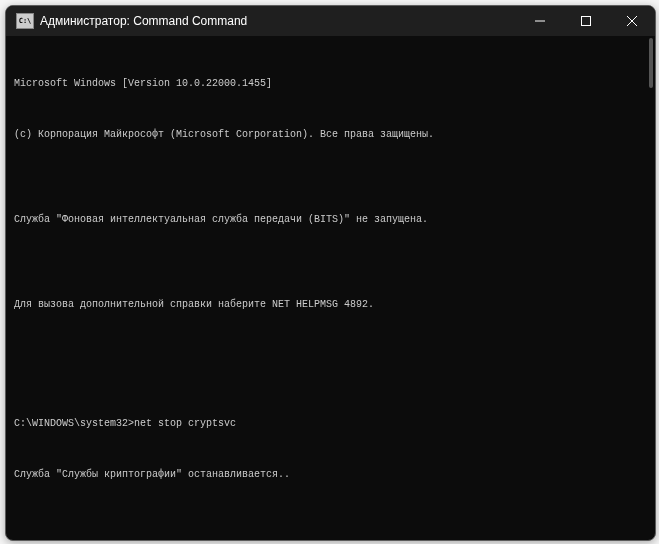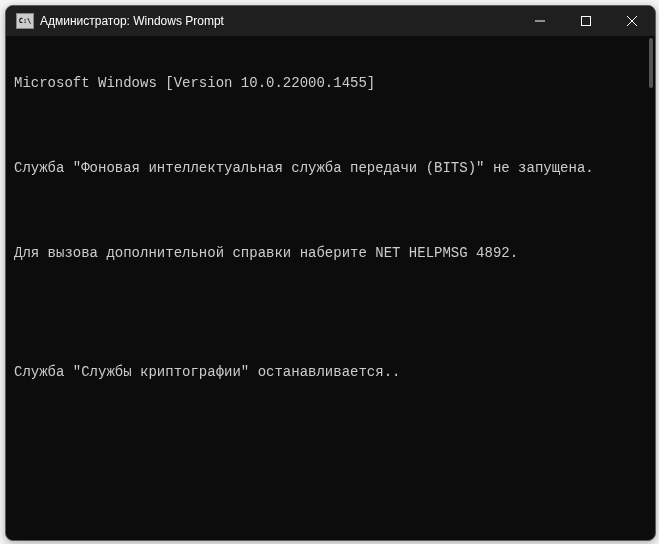--- a/index.html
+++ b/index.html
@@ -59,21 +59,21 @@
       color: #ffffff;
       cursor: pointer;
     }
     .titlebar-btn svg {
       width: 10px;
       height: 10px;
     }
     .terminal {
       padding: 4px 8px;
       font-family: Consolas, 'Courier New', monospace;
-      font-size: 14px;
+      font-size: 10px;
       line-height: 17px;
       color: #cccccc;
       white-space: pre-wrap;
       word-break: break-all;
       position: relative;
       height: calc(100% - 38px);
     }
     .terminal-line {
       display: block;
     }
@@ -86,21 +86,21 @@
       background: #555;
       border-radius: 2px;
     }
   </style>
 </head>
 <body>
 
 <div class="window">
   <div class="titlebar">
     <div class="titlebar-icon">C:\</div>
-    <div class="titlebar-text">Администратор: Windows Prompt</div>
+    <div class="titlebar-text">Администратор: Command Command</div>
     <div class="titlebar-controls">
       <div class="titlebar-btn">
         <svg viewBox="0 0 10 10">
             <line x1="0" y1="5" x2="10" y2="5" stroke="#fff" stroke-width="1"></line>
           </svg>
       </div>
       <div class="titlebar-btn">
         <svg viewBox="0 0 10 10">
             <rect x="0.5" y="0.5" width="9" height="9" fill="none" stroke="#fff" stroke-width="1"></rect>
           </svg>
@@ -108,26 +108,28 @@
       <div class="titlebar-btn close">
         <svg viewBox="0 0 10 10">
             <line x1="0" y1="0" x2="10" y2="10" stroke="#fff" stroke-width="1"></line>
             <line x1="10" y1="0" x2="0" y2="10" stroke="#fff" stroke-width="1"></line>
           </svg>
       </div>
     </div>
   </div>
   <div class="terminal">
     <span class="terminal-line">Microsoft Windows [Version 10.0.22000.1455]</span>
+    <span class="terminal-line">(c) Корпорация Майкрософт (Microsoft Corporation). Все права защищены.</span>
     <span class="terminal-line"></span>
     <span class="terminal-line">Служба "Фоновая интеллектуальная служба передачи (BITS)" не запущена.</span>
     <span class="terminal-line"></span>
     <span class="terminal-line">Для вызова дополнительной справки наберите NET HELPMSG 4892.</span>
     <span class="terminal-line"></span>
     <span class="terminal-line"></span>
+    <span class="terminal-line">C:\WINDOWS\system32&gt;net stop cryptsvc</span>
     <span class="terminal-line">Служба "Службы криптографии" останавливается..</span>
     
     <span class="terminal-line"></span>
     <span class="terminal-line"></span>
     
     
     
     <span class="terminal-line"></span>
     <span class="terminal-line"></span>
     

